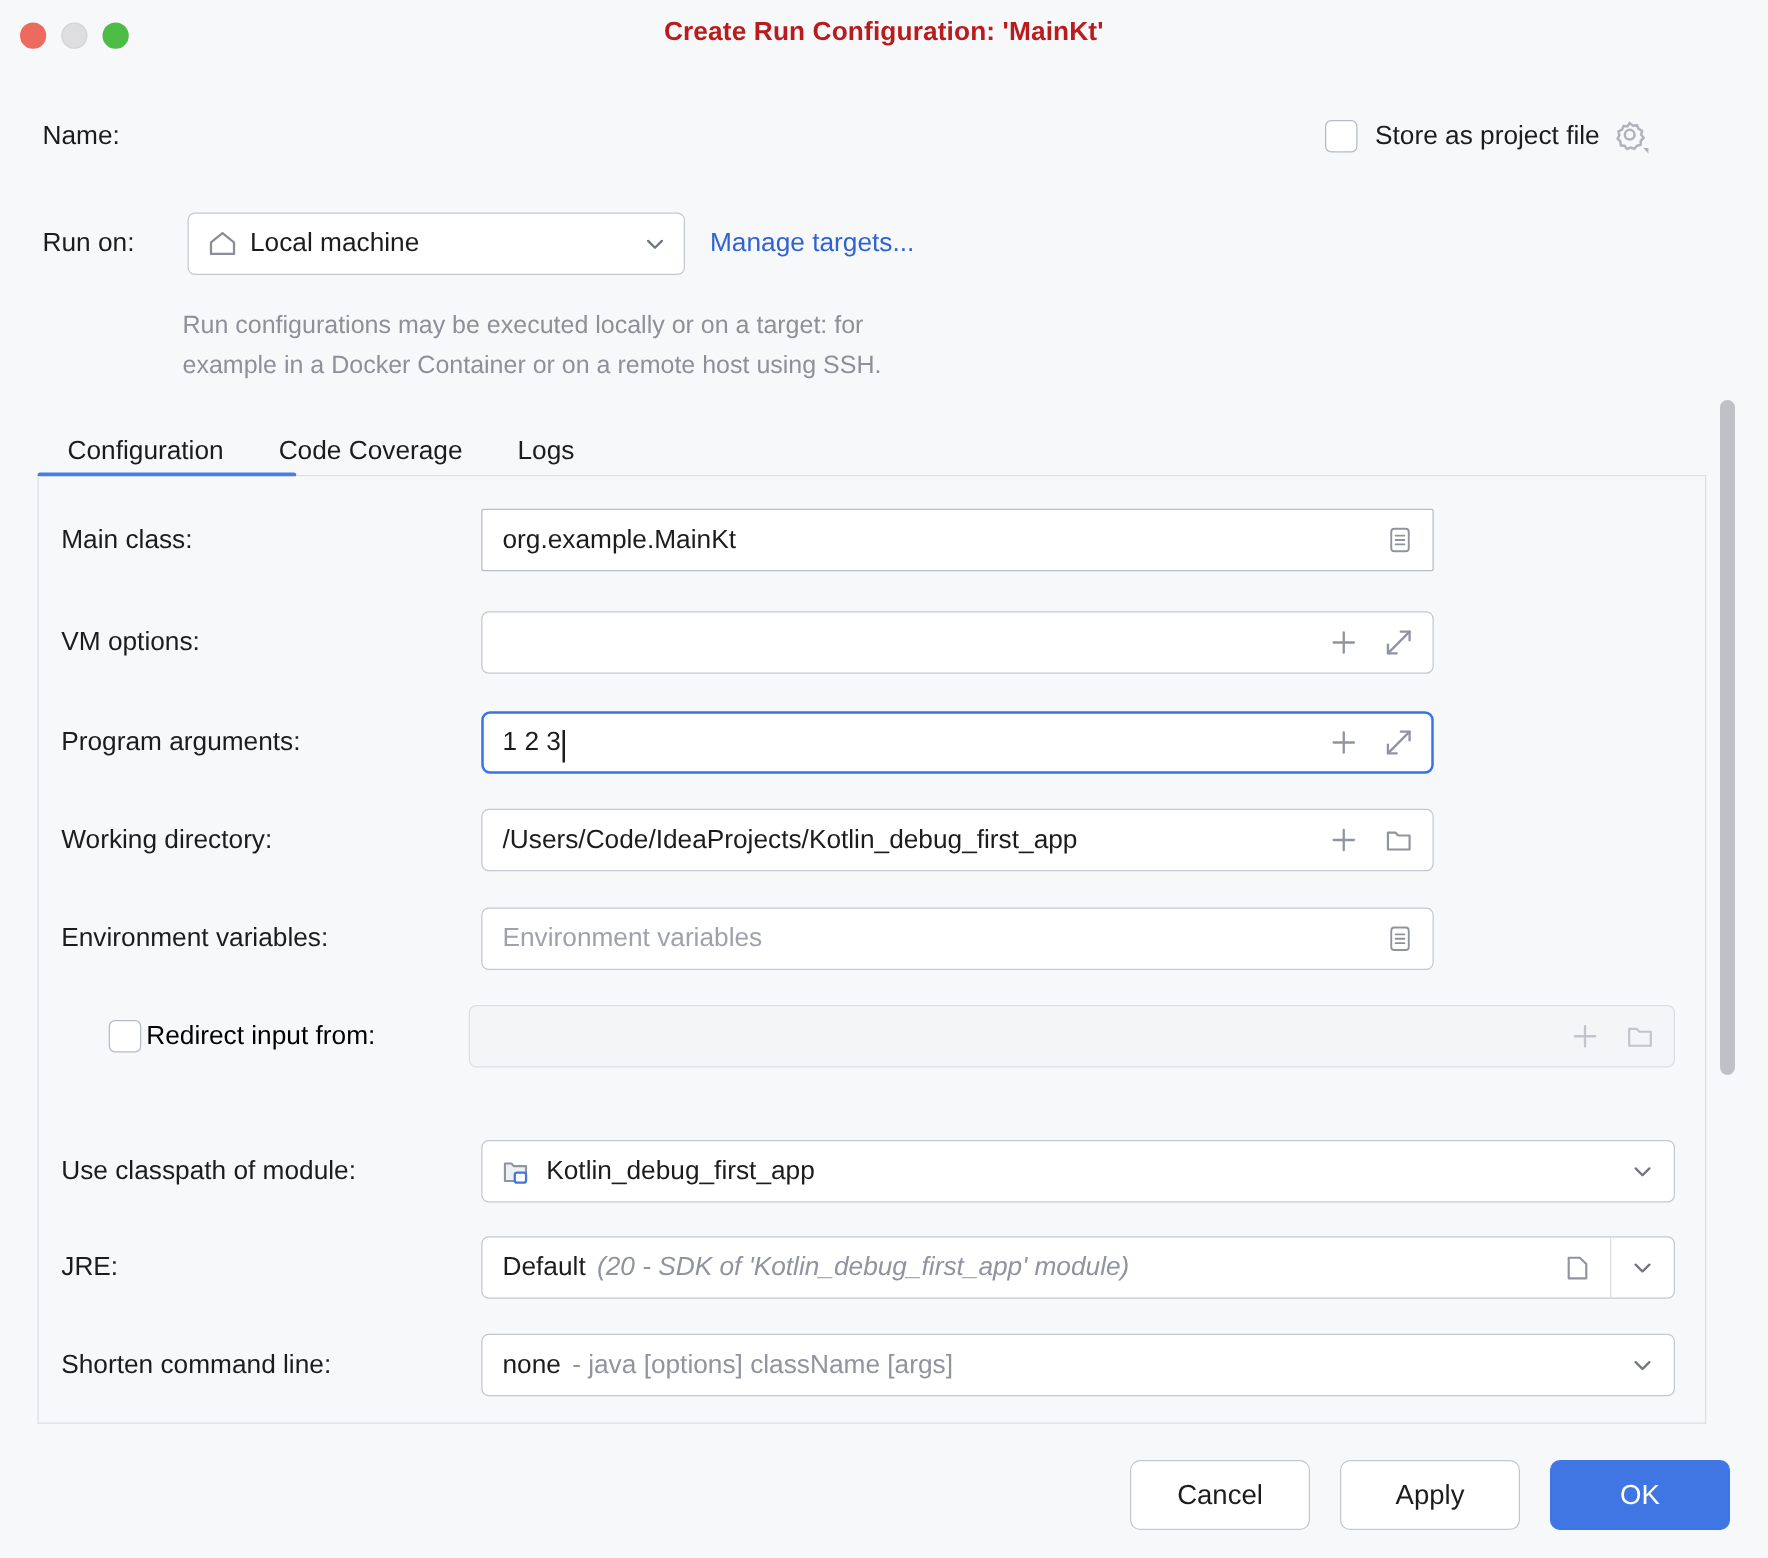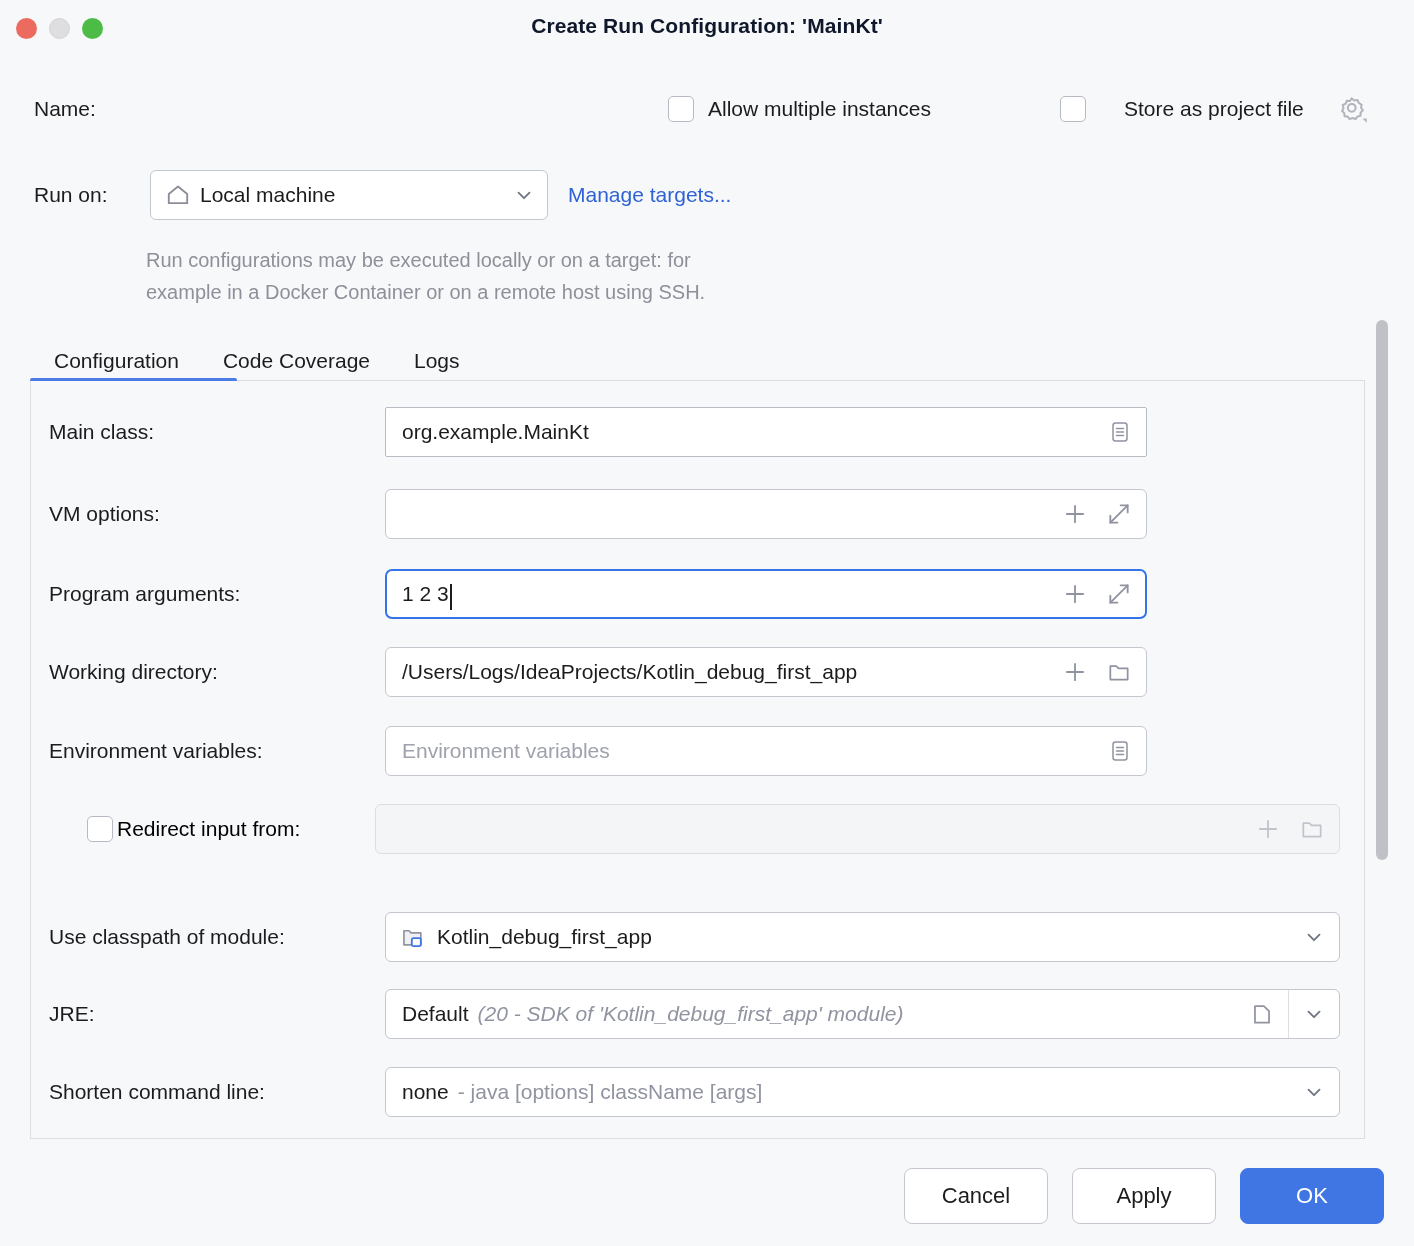--- a/index.html
+++ b/index.html
@@ -28,21 +28,21 @@
     background: #f7f8fa;
   }
   .lights { position: absolute; top: 18px; left: 16px; display: flex; gap: 12px; }
   .light { width: 21px; height: 21px; border-radius: 50%; }
   .light.red    { background: #ec6a5e; }
   .light.yellow { background: #dedee0; border: 1px solid #d3d3d6; }
   .light.green  { background: #4cbc46; }
   .title {
     position: absolute; top: 14px; left: 0; width: 1414px;
     text-align: center;
-    font-size: 21px; font-weight: bold; color: #0f172a;
+    font-size: 21px; font-weight: bold; color: #b91c1c;
     letter-spacing: 0.1px;
   }
 
   
   .row-name  { position: absolute; top: 84px;  left: 0; width: 1414px; height: 50px; }
   .row-runon { position: absolute; top: 170px; left: 0; width: 1414px; height: 50px; }
 
   .lbl {
     position: absolute;
     font-size: 21px; color: #1c1c1e;
@@ -84,21 +84,21 @@
   .cb-wrap { position: absolute; display: flex; align-items: center; height: 50px; }
   .cb {
     width: 26px; height: 26px;
     background: #ffffff;
     border: 1.5px solid #b7bac4;
     border-radius: 5px;
     flex: 0 0 auto;
   }
   .cb-wrap .cb-lbl { font-size: 21px; color: #1c1c1e; margin-left: 14px; white-space: nowrap; }
   .cb-allow { left: 668px; top: 0; }
-  .cb-store { left: 1060px; top: 0; gap: 24px; }
+  .cb-store { left: 1060px; top: 0; }
   .gear-btn { margin-left: 10px; display: inline-flex; align-items: center; }
 
   
   .hint {
     position: absolute; left: 146px; top: 244px;
     width: 780px;
     font-size: 20px; color: #8e9099; line-height: 32px;
   }
 
   
@@ -216,24 +216,20 @@
       <div class="light red"></div>
       <div class="light yellow"></div>
       <div class="light green"></div>
     </div>
     <div class="title">Create Run Configuration: 'MainKt'</div>
   </div>
 
   <div class="row-name">
     <span class="lbl lbl-name">Name:</span>
 
-    <div class="cb-wrap cb-allow">
-      <div class="cb"></div>
-      <span class="cb-lbl">Allow multiple instances</span>
-    </div>
 
     <div class="cb-wrap cb-store">
       <div class="cb"></div>
       <span class="cb-lbl">Store as project file</span>
       <span class="gear-btn">
         <svg width="30" height="30" viewBox="0 0 24 24" fill="none" stroke="#b0b3bc" stroke-width="1.6">
           <circle cx="11" cy="11" r="3.1"></circle>
           <path d="M11 3.6 L13.1 5.2 L15.6 4.9 L16.7 7.2 L18.9 8.5 L18.4 11 L19.9 13 L18.1 14.9 L18 17.4 L15.6 18.1 L14 20 L11.6 19.3 L9.3 20.1 L7.8 18.2 L5.3 17.8 L5 15.3 L3.3 13.6 L4.4 11.3 L3.8 8.9 L6.1 7.8 L7.1 5.5 L9.6 5.6 Z"></path>
           <path d="M19.6 19.5 L23 23 L23 19.5 Z" fill="#b0b3bc" stroke="none"></path>
         </svg>
@@ -328,21 +324,21 @@
               <path d="M10.5 20 H4 V13.5"></path>
             </svg>
           </span>
         </span>
       </div>
     </div>
 
     <div class="frow" style="top:266px;">
       <span class="flabel">Working directory:</span>
       <div class="field">
-        <span class="val">/Users/Logs/IdeaProjects/Kotlin_debug_first_app</span>
+        <span class="val">/Users/Code/IdeaProjects/Kotlin_debug_first_app</span>
         <span class="icons">
           <span>
             <svg width="26" height="26" viewBox="0 0 24 24" fill="none" stroke="#9094a0" stroke-width="1.7" stroke-linecap="round">
               <path d="M12 4.5v15M4.5 12h15"></path>
             </svg>
           </span>
           <span>
             <svg width="26" height="26" viewBox="0 0 24 24" fill="none" stroke="#9094a0" stroke-width="1.6" stroke-linejoin="round">
               <path d="M4 19V6.5h5.5l2 2.2H20V19z"></path>
             </svg>

